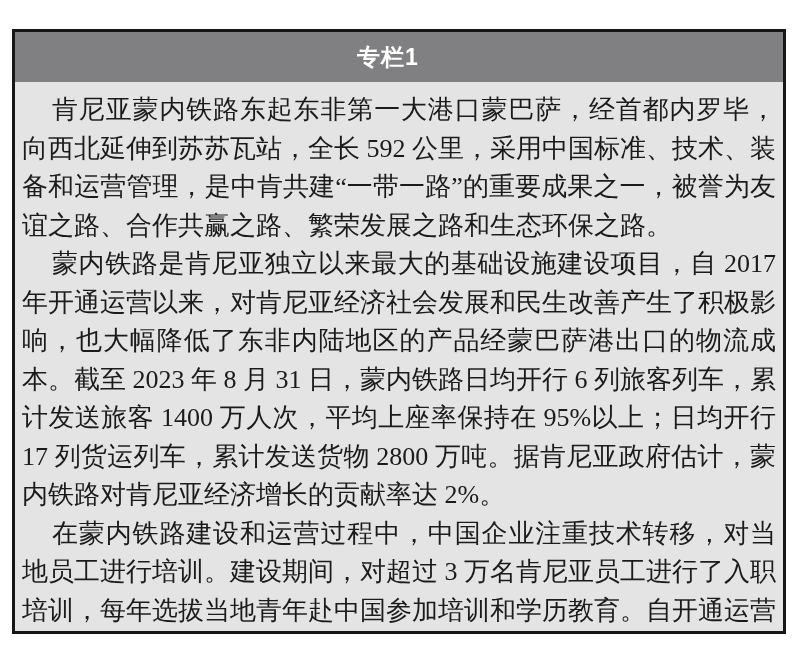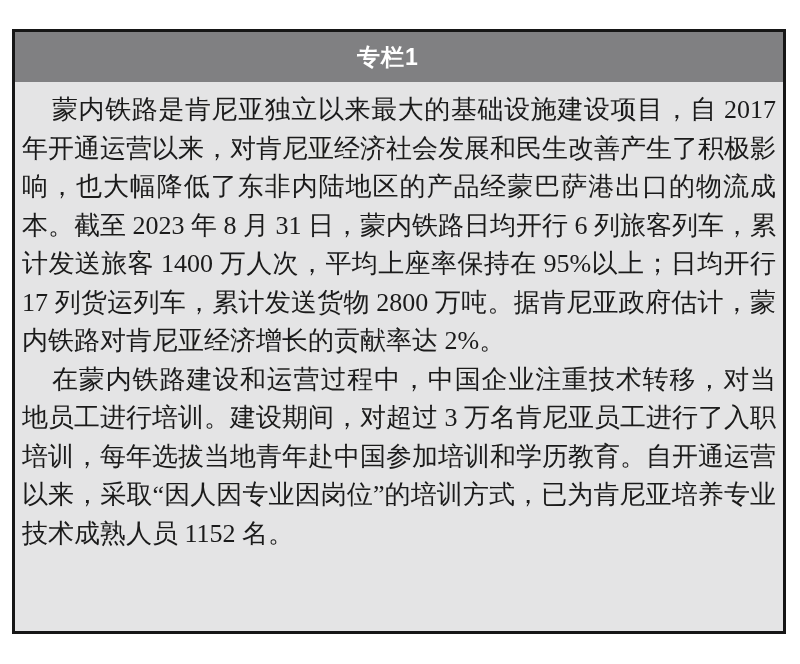--- a/index.html
+++ b/index.html
@@ -52,16 +52,17 @@
   }
 </style>
 </head>
 <body style="background: rgb(255, 255, 255);">
 
 <div class="column-box">
   <div class="column-header">
     <span class="column-label">专栏1</span>
   </div>
   <div class="column-body">
+    <p>肯尼亚蒙内铁路东起东非第一大港口蒙巴萨，经首都内罗毕，向西北延伸到苏苏瓦站，全长 592 公里，采用中国标准、技术、装备和运营管理，是中肯共建“一带一路”的重要成果之一，被誉为友谊之路、合作共赢之路、繁荣发展之路和生态环保之路。</p>
     <p>蒙内铁路是肯尼亚独立以来最大的基础设施建设项目，自 2017 年开通运营以来，对肯尼亚经济社会发展和民生改善产生了积极影响，也大幅降低了东非内陆地区的产品经蒙巴萨港出口的物流成本。截至 2023 年 8 月 31 日，蒙内铁路日均开行 6 列旅客列车，累计发送旅客 1400 万人次，平均上座率保持在 95%以上；日均开行 17 列货运列车，累计发送货物 2800 万吨。据肯尼亚政府估计，蒙内铁路对肯尼亚经济增长的贡献率达 2%。</p>
     <p>在蒙内铁路建设和运营过程中，中国企业注重技术转移，对当地员工进行培训。建设期间，对超过 3 万名肯尼亚员工进行了入职培训，每年选拔当地青年赴中国参加培训和学历教育。自开通运营以来，采取“因人因专业因岗位”的培训方式，已为肯尼亚培养专业技术成熟人员 1152 名。</p>
   </div>
 </div>
 
 </body></html>

